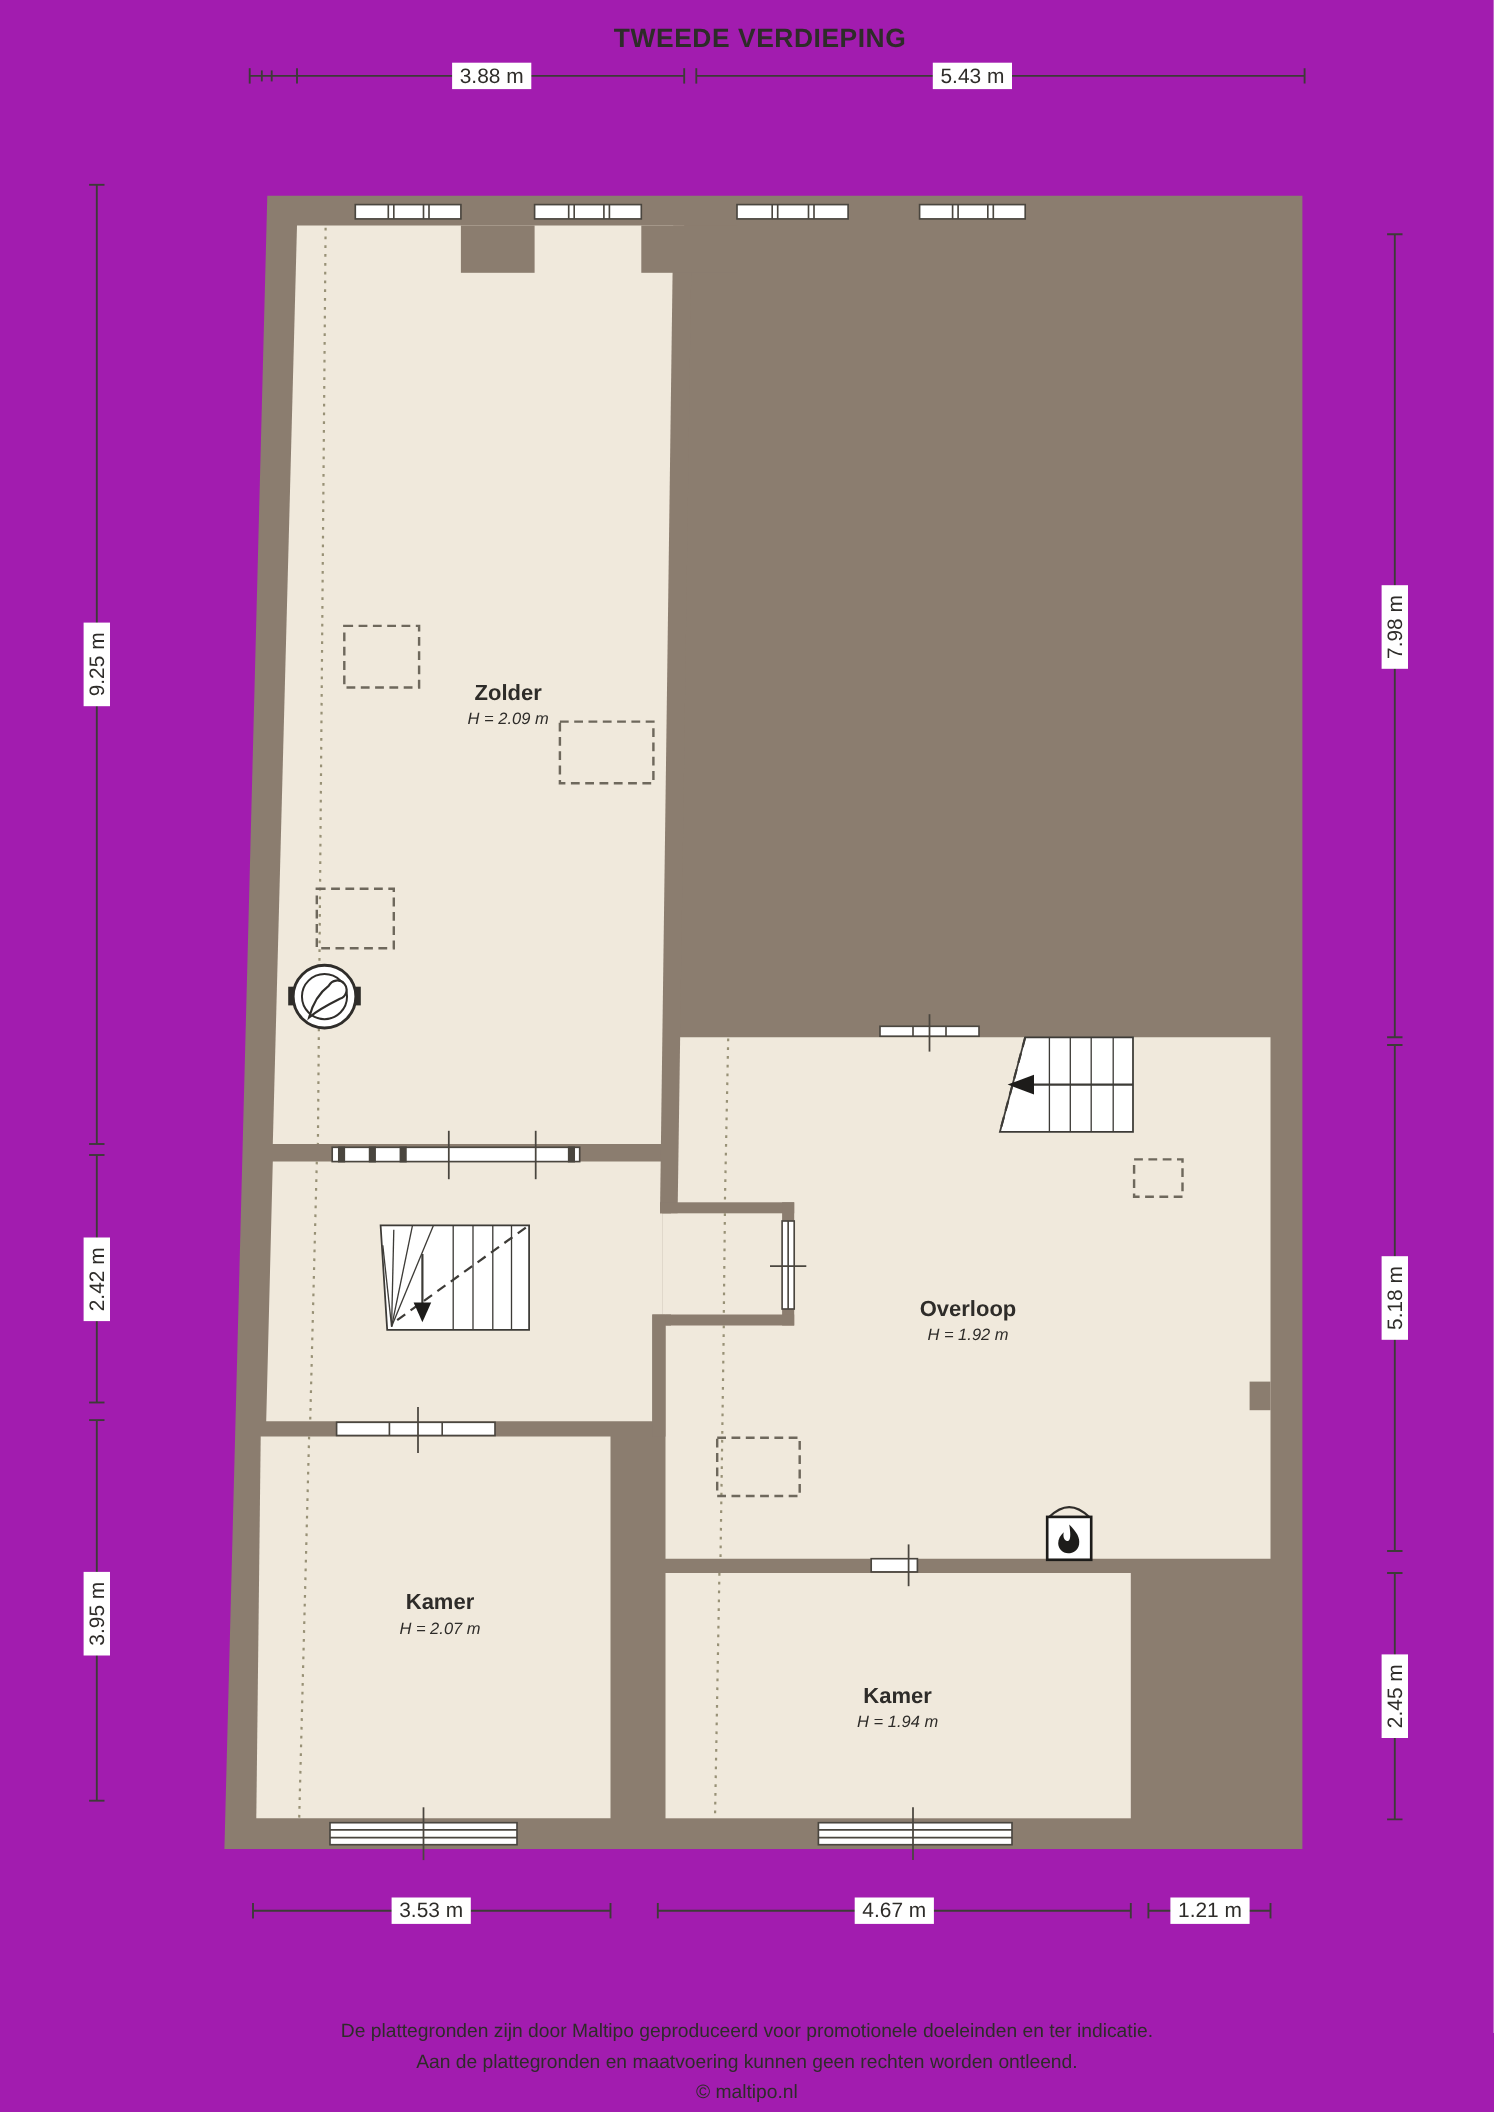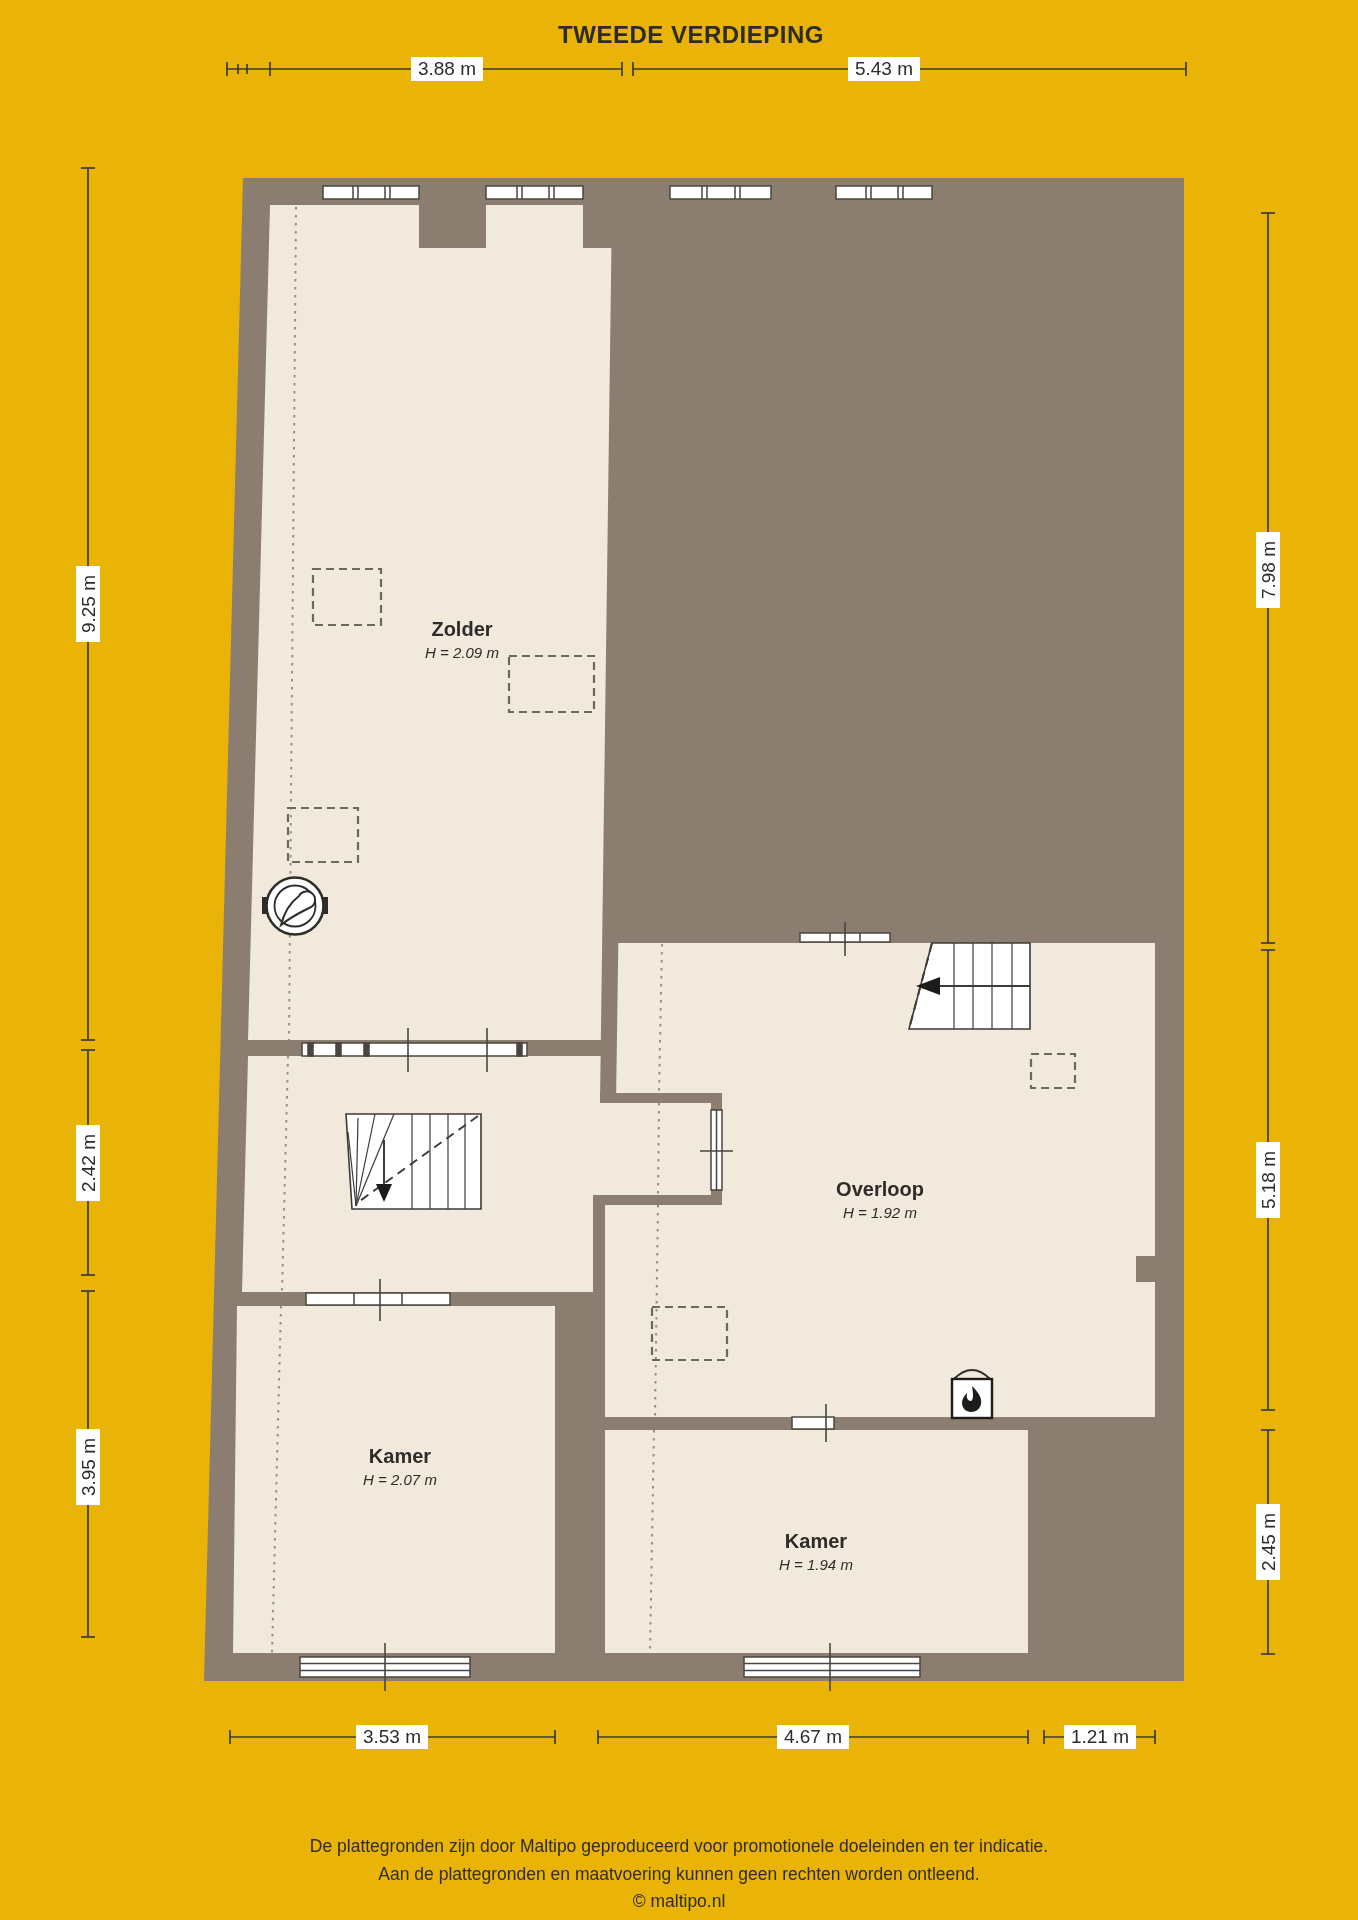--- a/index.html
+++ b/index.html
@@ -1,16 +1,16 @@
 <!DOCTYPE html>
 <html><head>
 <meta charset="utf-8">
 <style>
   html,body{margin:0;padding:0;background:#ffffff;}
-  .page{position:relative;width:1358px;height:1920px;background:#eab308;overflow:hidden;
+  .page{position:relative;width:1358px;height:1920px;background:#a21caf;overflow:hidden;
         font-family:"Liberation Sans", sans-serif;}
   svg{position:absolute;top:0;left:0;}
   text{font-family:"Liberation Sans", sans-serif;fill:#2e2c29;}
   .title{font-size:24px;font-weight:700;letter-spacing:.5px;}
   .dimlbl{font-size:19px;}
   .roomname{font-size:20px;font-weight:700;}
   .roomh{font-size:15px;font-style:italic;}
   .footer{font-size:17.5px;}
 </style>
 </head>

